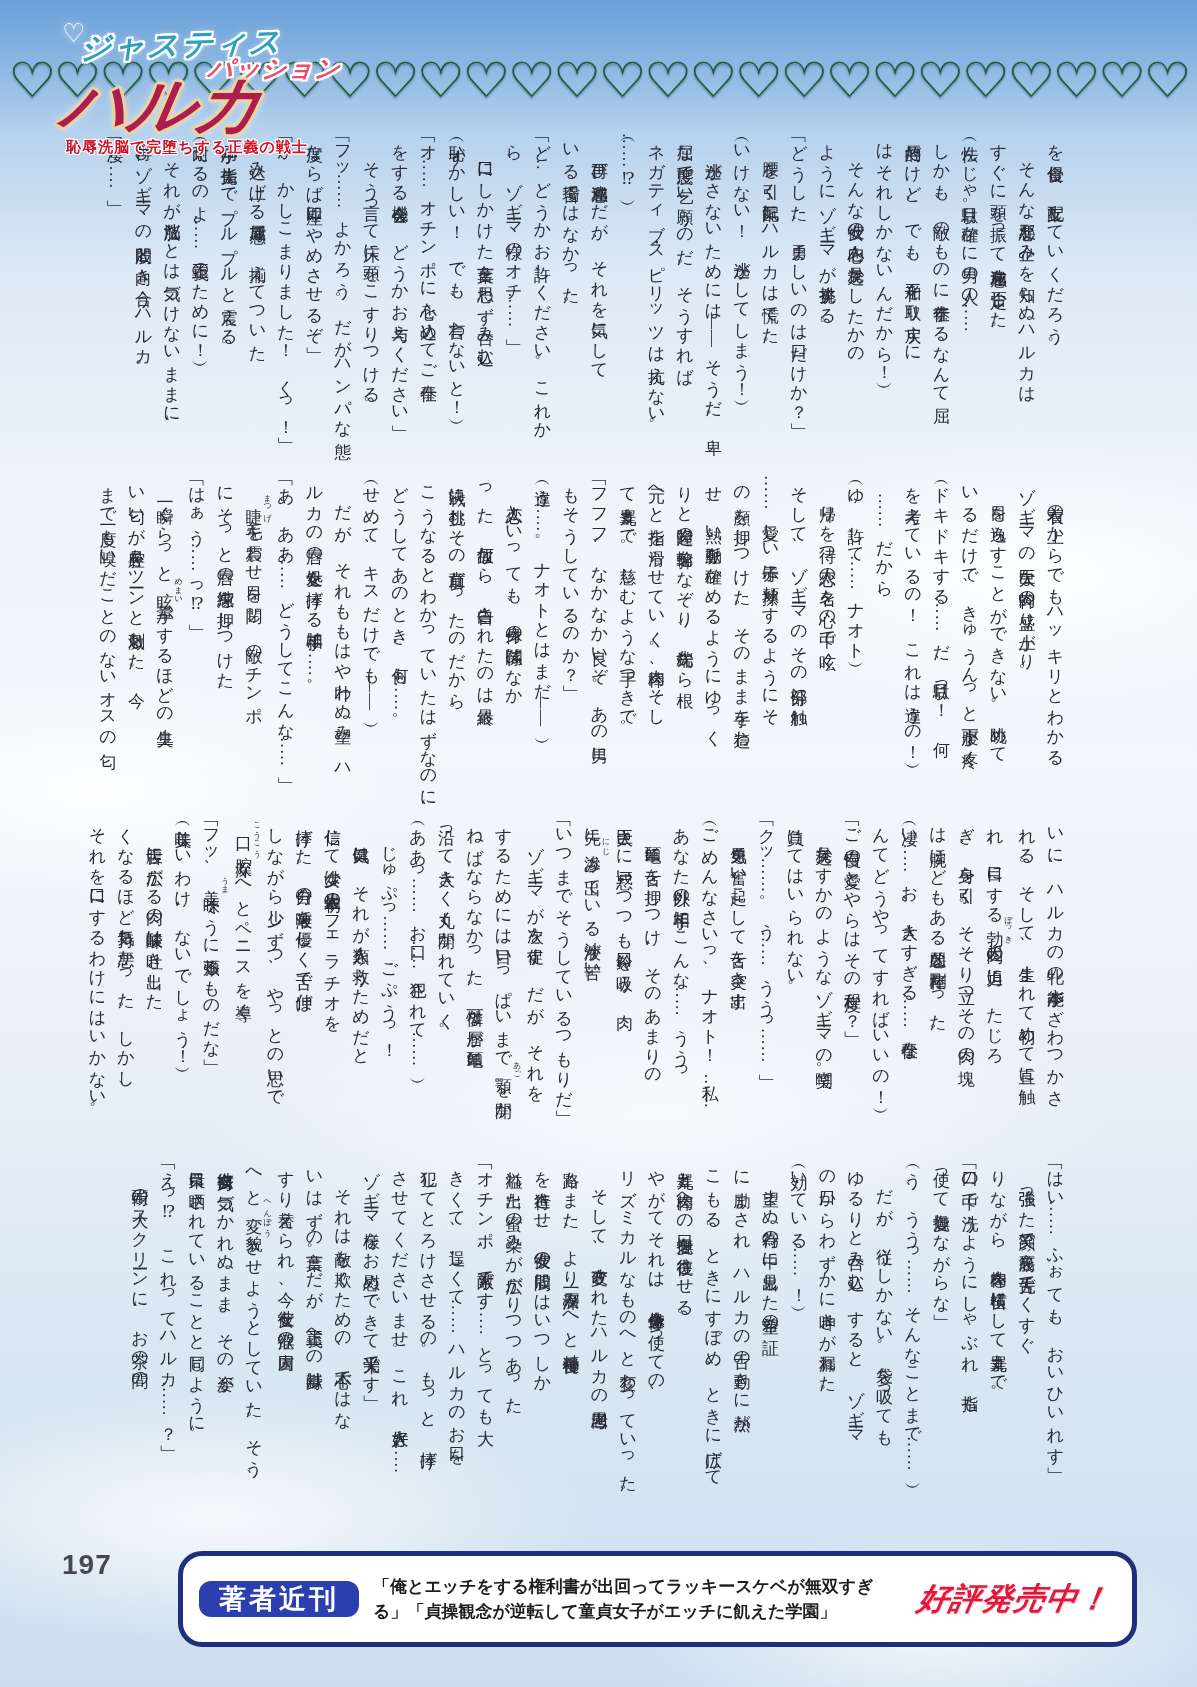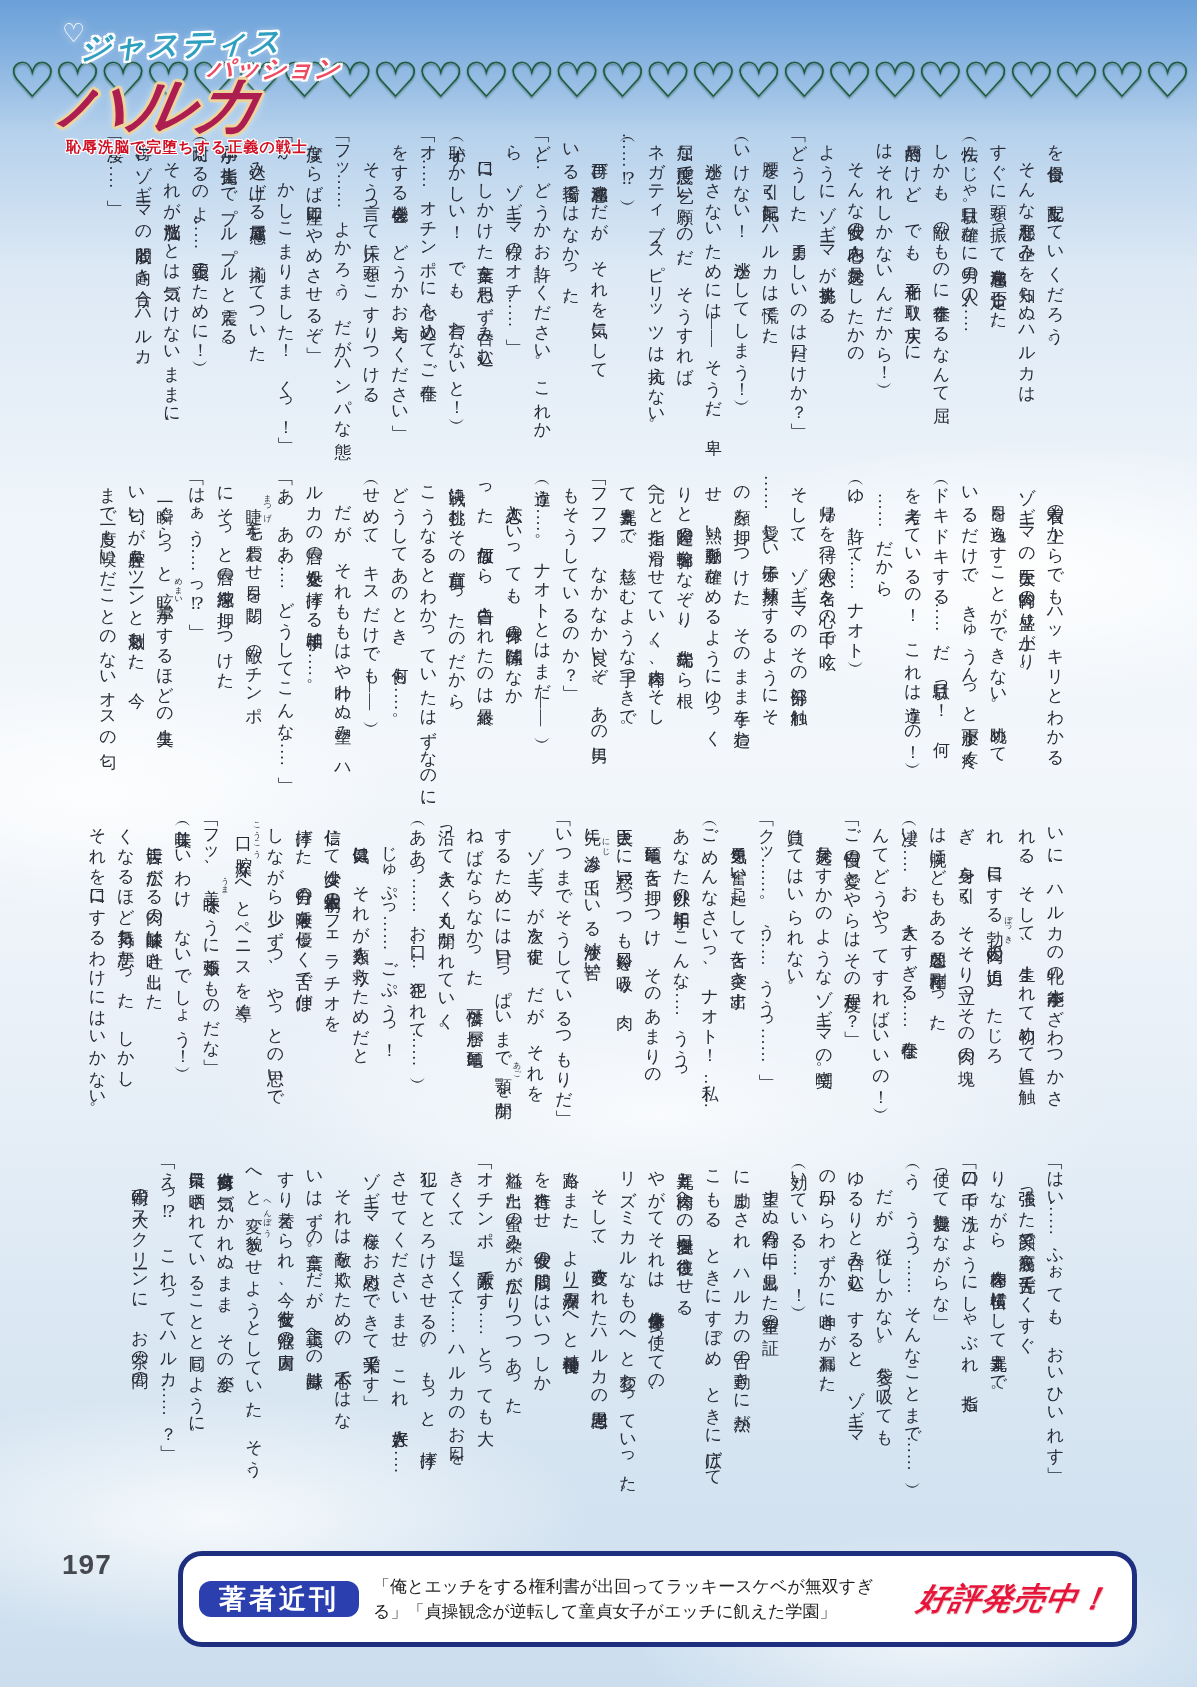--- a/index.html
+++ b/index.html
@@ -67,21 +67,21 @@
   .footer-box{
     position:absolute;left:178px;right:60px;top:1551px;height:96px;
     background:#ffffff;border:5px solid #1f2f80;border-radius:24px;
     display:flex;align-items:center;box-sizing:border-box;padding:0 8px;
   }
   .footer-badge{
     background:#2b3fae;color:#ffffff;font-weight:bold;font-size:27px;letter-spacing:3px;
     padding:0 20px;border-radius:12px;margin-left:8px;white-space:nowrap;
   }
   .footer-titles{
-    flex:1;font-size:17px;font-weight:400;color:#1d1d1f;line-height:1.5;margin:0 14px;
+    flex:1;font-size:17px;font-weight:700;color:#1d1d1f;line-height:1.5;margin:0 14px;
   }
   .footer-onsale{
     color:#e8153a;font-size:31px;font-weight:900;font-style:italic;white-space:nowrap;
     transform:skewX(-10deg);margin-right:14px;letter-spacing:1px;
     text-shadow:1px 1px 0 rgba(160,0,20,.25);
   }
 </style>
 </head>
 <body>
 

